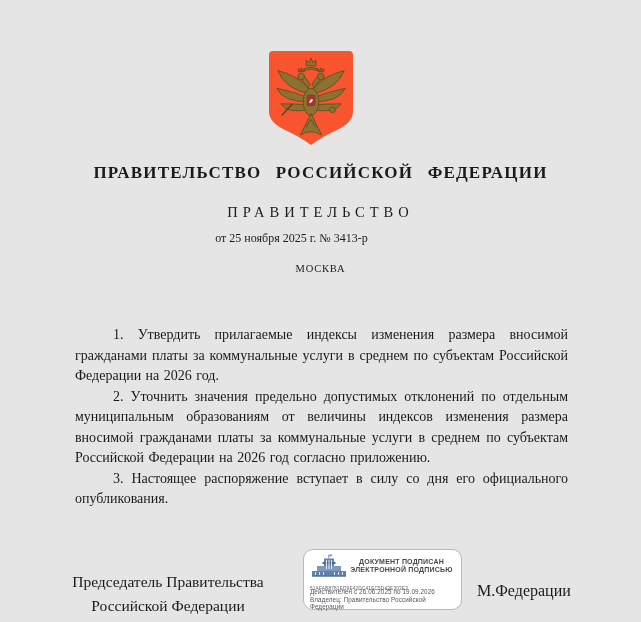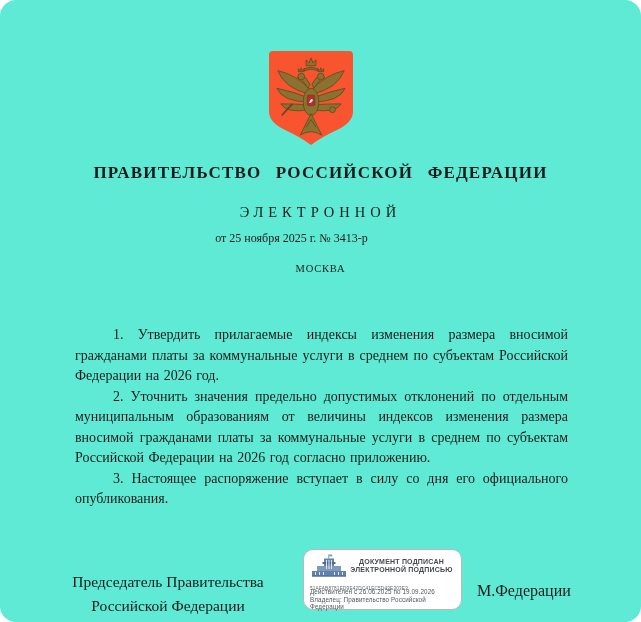--- a/index.html
+++ b/index.html
@@ -1,24 +1,23 @@
 <!DOCTYPE html>
 <html><head>
 <meta charset="utf-8">
 <style>
   html, body { margin: 0; padding: 0; background: #fff; }
   .page {
     position: relative;
     width: 641px;
     height: 622px;
-    background: #5eead4;
+    background: #e5e5e5;
     font-family: "Liberation Serif", serif;
     color: #1a1a1a;
     overflow: hidden;
-    border-radius: 16px;
   }
 
   
   .crest {
     position: absolute;
     left: 269px;
     top: 50px;
     width: 84px;
     height: 96px;
   }
@@ -185,21 +184,21 @@
         <path d="M24 54 L13 66" stroke-width="1.6" fill="none"></path>
         <circle cx="65" cy="60" r="3"></circle>
       </g>
 
       <rect x="39" y="45" width="8" height="11" rx="1.5" fill="#b03030" stroke="#5a4a1c" stroke-width="0.6"></rect>
       <path d="M41 53 Q43 47 45 50 Q44 53 41 53 Z" fill="#f3f0e8"></path>
     </svg>
   </div>
 
   <div class="org-name">ПРАВИТЕЛЬСТВО РОССИЙСКОЙ ФЕДЕРАЦИИ</div>
-  <div class="doc-type">ЭЛЕКТРОННОЙ</div>
+  <div class="doc-type">ПРАВИТЕЛЬСТВО</div>
   <div class="date-line">от 25 ноября 2025 г. № 3413-р</div>
   <div class="city">МОСКВА</div>
 
   <div class="doc-body">
     <p>1. Утвердить прилагаемые индексы изменения размера вносимой гражданами платы за коммунальные услуги в среднем по субъектам Российской Федерации на 2026 год.</p>
     <p>2. Уточнить значения предельно допустимых отклонений по отдельным муниципальным образованиям от величины индексов изменения размера вносимой гражданами платы за коммунальные услуги в среднем по субъектам Российской Федерации на 2026 год согласно приложению.</p>
     <p>3. Настоящее распоряжение вступает в силу со дня его официального опубликования.</p>
   </div>
 
   <div class="sig-position">

